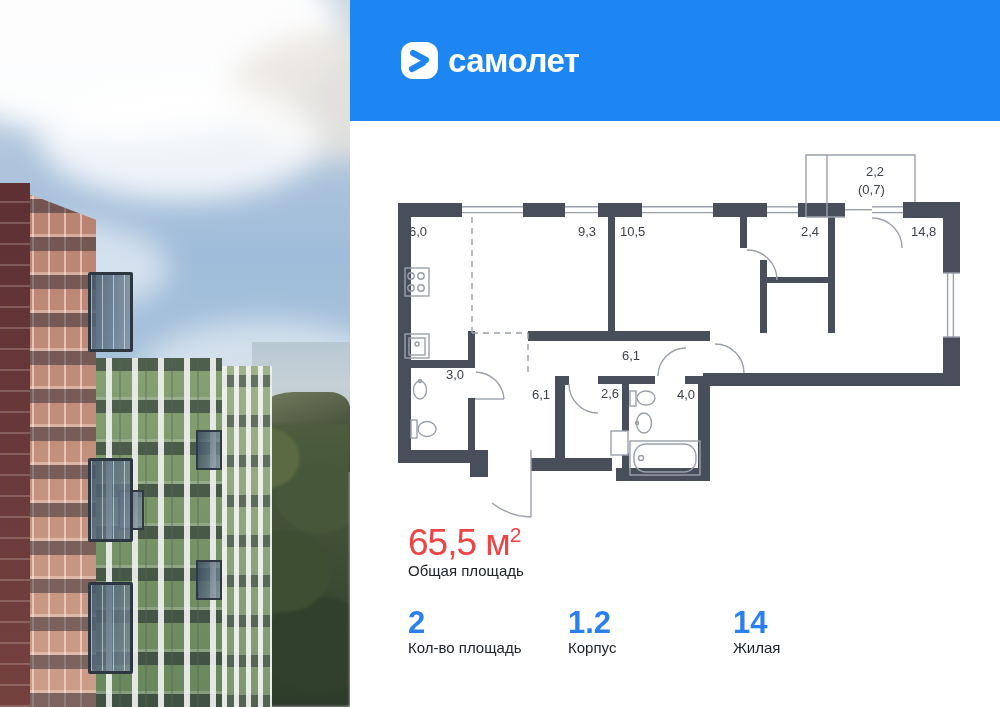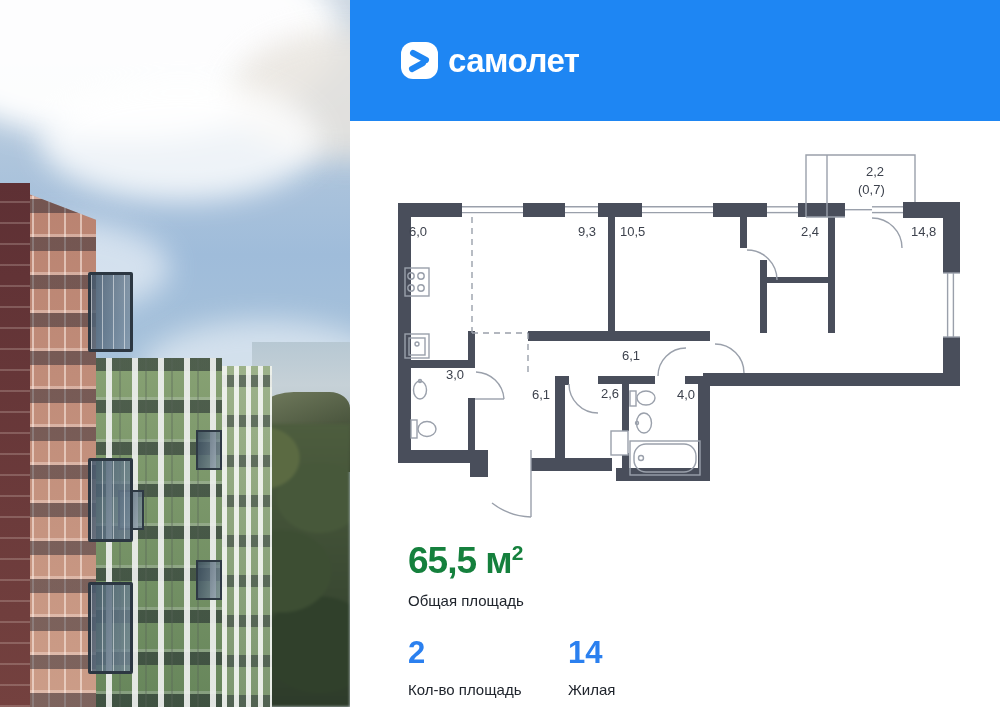--- a/index.html
+++ b/index.html
@@ -73,24 +73,24 @@
   .logo-text { color:#ffffff; font-size:33px; font-weight:bold; letter-spacing:-.5px; }
 
   
   .plan { position:absolute; left:35px; top:140px; width:585px; height:395px; }
   .plan text { font-family:"Liberation Sans", sans-serif; font-size:13px; fill:#3d424d; }
 
   
   .stats { position:absolute; left:58px; top:524px; width:560px; }
   .srow { display:grid; grid-template-columns:160px 165px 1fr; }
   .srow.second { margin-top:28px; }
-  .big { color:#15803d; font-weight:bold; font-size:37px; letter-spacing:-1px; line-height:1;margin-top:18px; }
+  .big { color:#ef4444; font-weight:normal; font-size:37px; letter-spacing:-1px; line-height:1; }
   .big sup { font-size:21px; }
   .mid { color:#2b80ef; font-weight:bold; font-size:31px; line-height:1; }
-  .slabel { margin-top:13px; font-size:15px; color:#20252d; }
+  .slabel { margin-top:1px; font-size:15px; color:#20252d; }
 </style>
 </head>
 <body>
 
 <div class="page">
 
   <div class="photo">
     <div class="cloud c1"></div>
     <div class="cloud c5"></div>
     <div class="cloud c2"></div>
@@ -237,20 +237,24 @@
           <div class="big"><span>65,5</span> <span>м</span><sup>2</sup></div>
           <div class="slabel">Общая площадь</div>
         </div>
       </div>
       <div class="srow second">
         <div>
           <div class="mid">2</div>
           <div class="slabel">Кол-во площадь</div>
         </div>
         <div>
+          <div class="mid">1.2</div>
+          <div class="slabel">Корпус</div>
+        </div>
+        <div>
           <div class="mid">14</div>
           <div class="slabel">Жилая</div>
         </div>
       </div>
     </div>
 
   </div>
 </div>
 
 </body></html>

